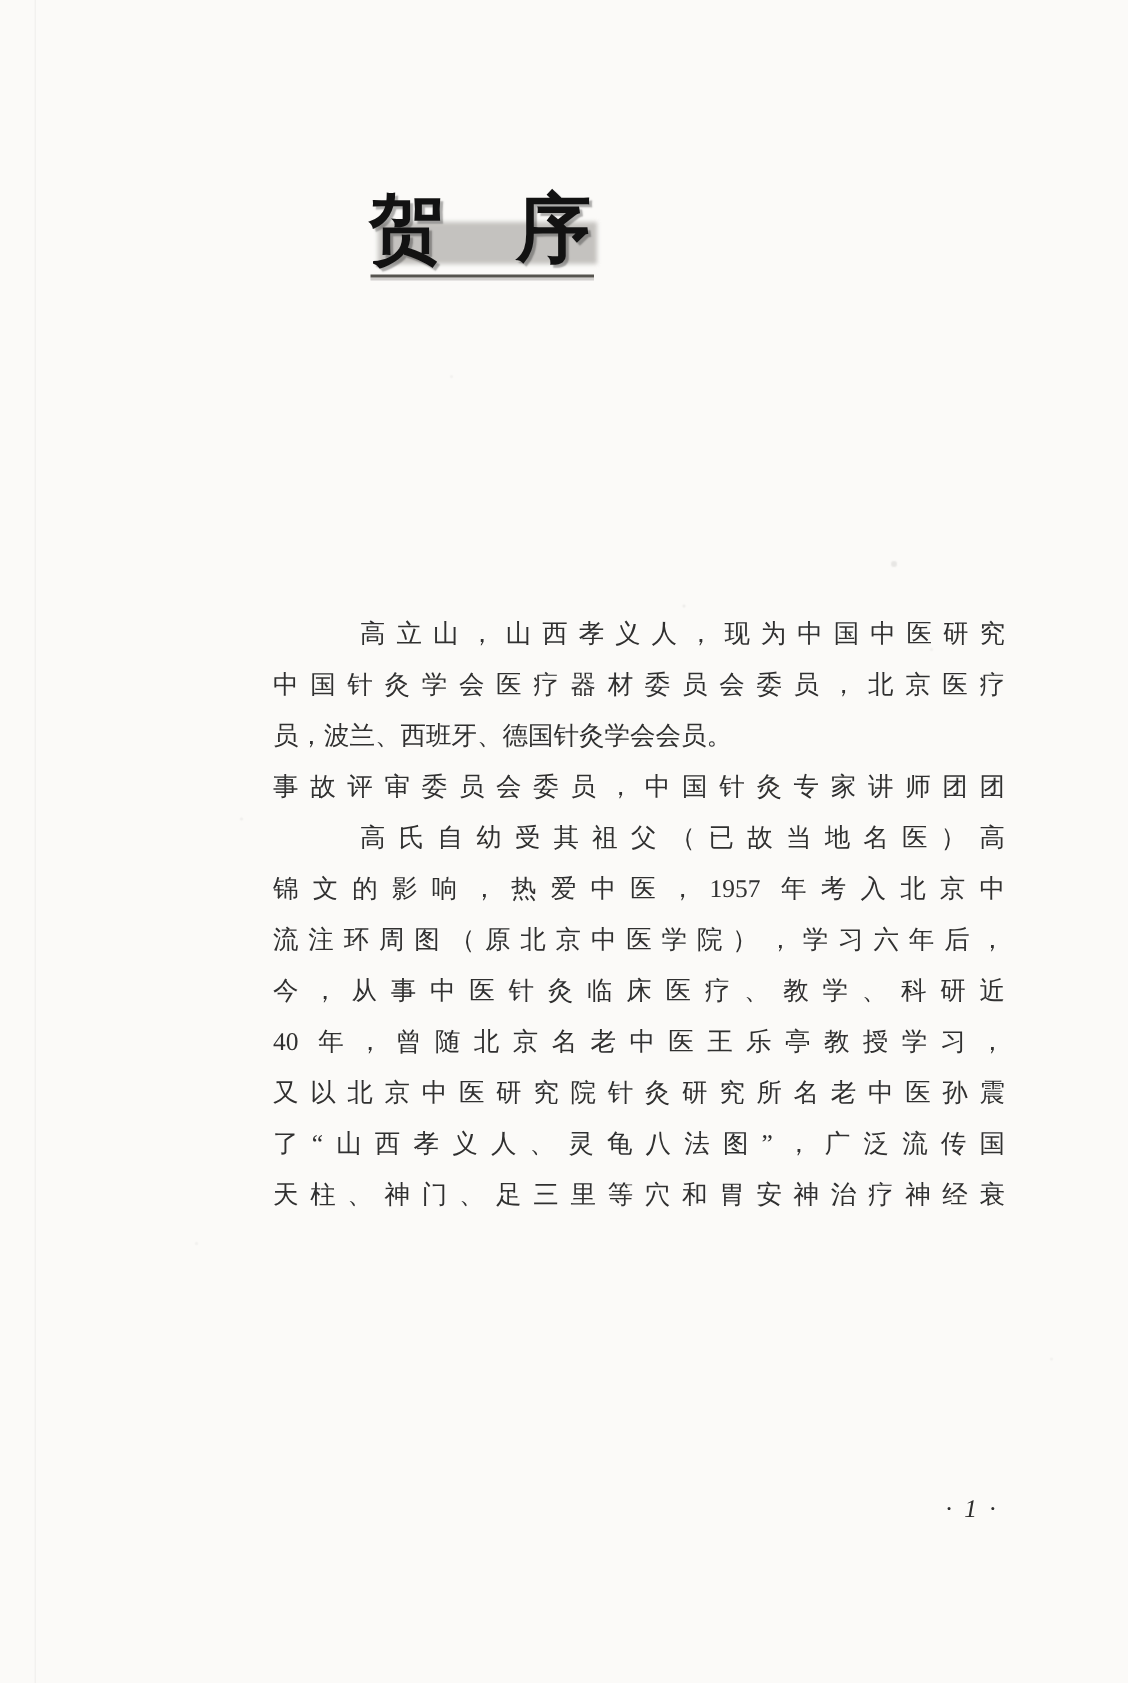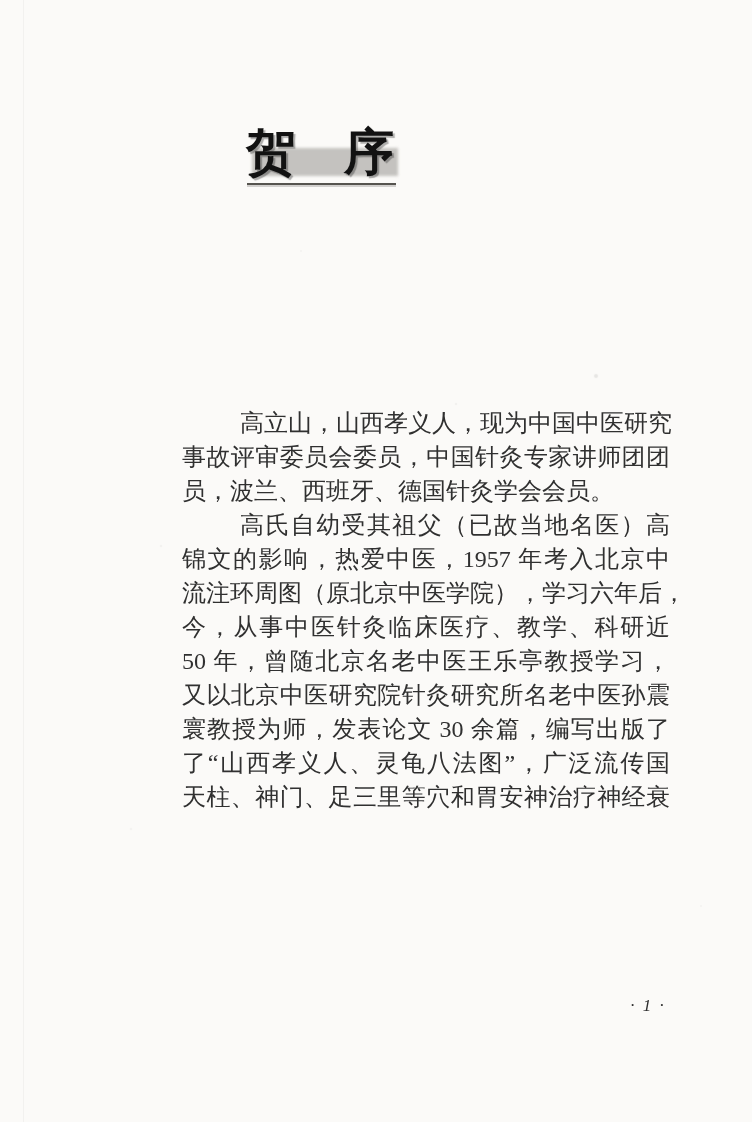--- a/index.html
+++ b/index.html
@@ -76,21 +76,21 @@
     width: 149px;
     height: 2px;
     background: #56544f;
     box-shadow: 0 2px 0 rgba(86,84,79,0.25);
   }
   .body-text {
     position: absolute;
     left: 182px;
     top: 406px;
     width: 488px;
-    font-size: 24px;
+    font-size: 17px;
     line-height: 34px;
     color: #303030;
   }
   .line {
     text-align: justify;
     text-align-last: justify;
     text-justify: inter-character;
     white-space: nowrap;
   }
   .line.no-fill {
@@ -120,27 +120,27 @@
 
   <div class="title-band"></div>
   <h1 class="title">
     <span>贺</span>
     <span>序</span>
   </h1>
   <div class="title-rule"></div>
 
   <div class="body-text">
       <div class="line indent">高立山，山西孝义人，现为中国中医研究</div>
+      <div class="line">中国针灸学会医疗器材委员会委员，北京医疗</div>
+      <div class="line no-fill">员，波兰、西班牙、德国针灸学会会员。</div>
       <div class="line">事故评审委员会委员，中国针灸专家讲师团团</div>
-      <div class="line no-fill">员，波兰、西班牙、德国针灸学会会员。</div>
       <div class="line indent">高氏自幼受其祖父（已故当地名医）高</div>
       <div class="line">锦文的影响，热爱中医，1957 年考入北京中</div>
       <div class="line">流注环周图（原北京中医学院），学习六年后，</div>
       <div class="line">今，从事中医针灸临床医疗、教学、科研近</div>
-      <div class="line">50 年，曾随北京名老中医王乐亭教授学习，</div>
+      <div class="line">40 年，曾随北京名老中医王乐亭教授学习，</div>
       <div class="line">又以北京中医研究院针灸研究所名老中医孙震</div>
-      <div class="line">寰教授为师，发表论文 30 余篇，编写出版了</div>
       <div class="line">了“山西孝义人、灵龟八法图”，广泛流传国</div>
       <div class="line">天柱、神门、足三里等穴和胃安神治疗神经衰</div>
     </div>
 
   <div class="page-number">· 1 ·</div>
 </div>
 
 </body></html>

